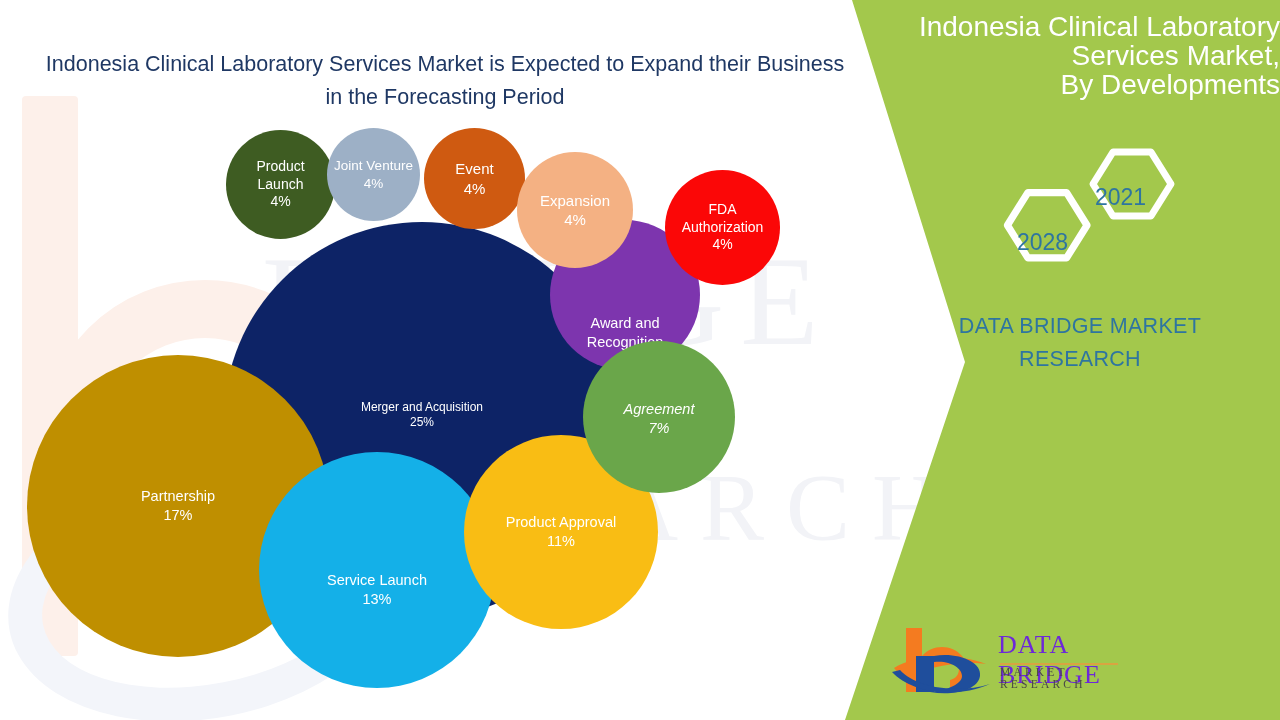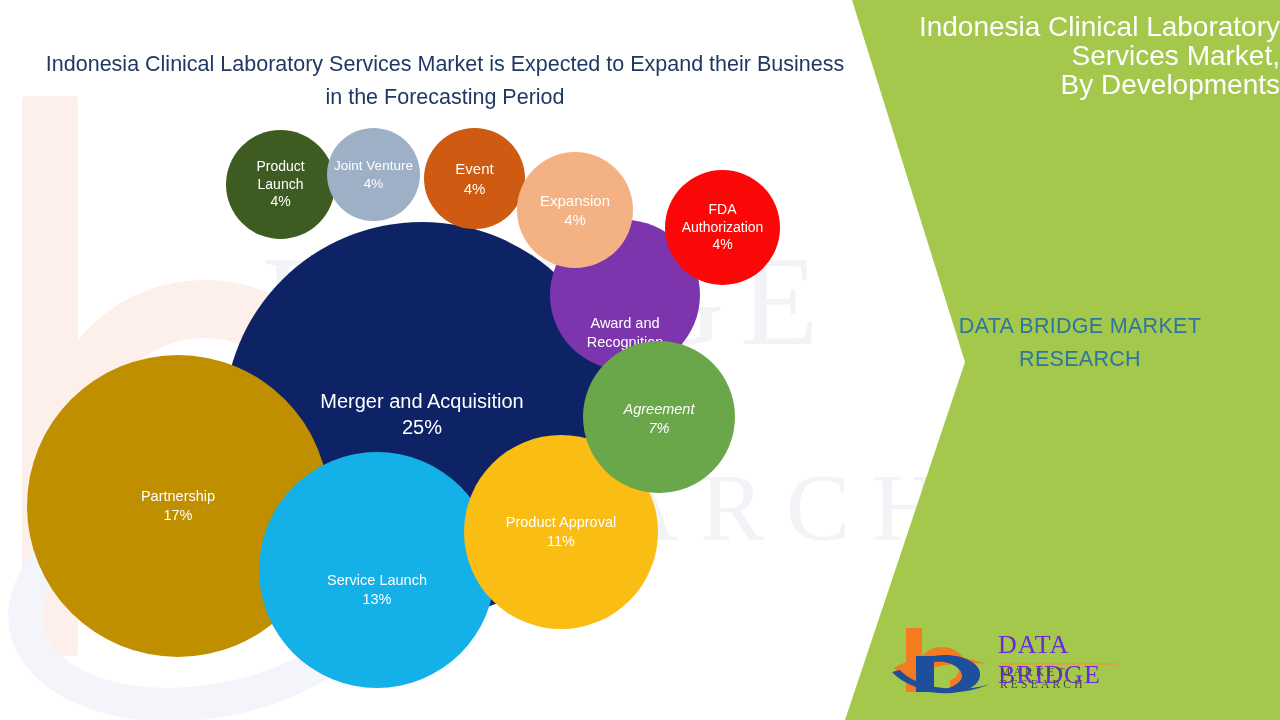--- a/index.html
+++ b/index.html
@@ -202,21 +202,21 @@
     <div class="wm-b-stem"></div>
     <div class="wm-b-bowl"></div>
     <div class="wm-b-swoosh"></div>
     <div class="wm-text" id="wm-bridge">BRIDGE</div>
     <div class="wm-text" id="wm-research">RESEARCH</div>
   </div>
 
   <div id="left-title">Indonesia Clinical Laboratory Services Market is Expected to Expand their Business in the Forecasting Period</div>
 
   <div id="bubble-chart">
-      <div class="bubble" style="left: 224px; top: 222px; width: 396px; height: 396px; background: rgb(13, 35, 102); font-size: 20px;">
+      <div class="bubble" style="left: 224px; top: 222px; width: 396px; height: 396px; background: rgb(13, 35, 102); font-size: 12px;">
         <div class="btxt" style="transform: translate(0px, -5px);"><span>Merger and Acquisition</span><span class="bpct">25%</span></div>
       </div>
       <div class="bubble" style="left: 27px; top: 355px; width: 302px; height: 302px; background: rgb(191, 143, 0); font-size: 14.5px;">
         <div class="btxt" style="transform: translate(0px, 0px);"><span>Partnership</span><span class="bpct">17%</span></div>
       </div>
       <div class="bubble" style="left: 259px; top: 452px; width: 236px; height: 236px; background: rgb(20, 176, 232); font-size: 14.5px;">
         <div class="btxt" style="transform: translate(0px, 20px);"><span>Service Launch</span><span class="bpct">13%</span></div>
       </div>
       <div class="bubble" style="left: 464px; top: 435px; width: 194px; height: 194px; background: rgb(249, 189, 20); font-size: 14.5px;">
         <div class="btxt" style="transform: translate(0px, 0px);"><span>Product Approval</span><span class="bpct">11%</span></div>
@@ -249,20 +249,28 @@
   </svg>
 
   <div id="panel-content">
 
     <div id="panel-title">
       <div>Indonesia Clinical Laboratory</div>
       <div>Services Market,</div>
       <div>By Developments</div>
     </div>
 
+    <div id="hex-wrap">
+      <svg width="200" height="140" viewBox="0 0 200 140" xmlns="http://www.w3.org/2000/svg">
+        <polygon points="22,62 42,30 80,30 100,62 80,94 42,94" fill="none" stroke="#ffffff" stroke-width="7" stroke-linejoin="round" transform="translate(0,22) scale(1.02)"></polygon>
+        <polygon points="108,44 128,12 166,12 186,44 166,76 128,76" fill="none" stroke="#ffffff" stroke-width="7" stroke-linejoin="round"></polygon>
+      </svg>
+      <div class="hex-label" id="hex-2021-label">2021</div>
+      <div class="hex-label" id="hex-2028-label">2028</div>
+    </div>
 
     <div id="brand-name">DATA BRIDGE MARKET RESEARCH</div>
 
     <div id="logo">
       <svg width="110" height="78" viewBox="0 0 110 78" xmlns="http://www.w3.org/2000/svg">
         <path d="M16,6 L32,6 L32,34 C42,22 62,22 72,34 C84,48 78,68 60,70 L60,58 C70,56 72,44 64,38
                  C56,32 42,36 40,48 L40,70 L16,70 Z" fill="#f47b20"></path>
         <path d="M4,46 C22,34 66,30 96,42 C70,38 30,46 14,58 Z" fill="#f47b20"></path>
         <path d="M26,34 L44,34 L44,70 L26,70 Z" fill="#1f4e9c"></path>
         <path d="M44,34 C68,30 92,40 90,54 C88,68 64,74 40,70 C58,68 72,62 72,54

